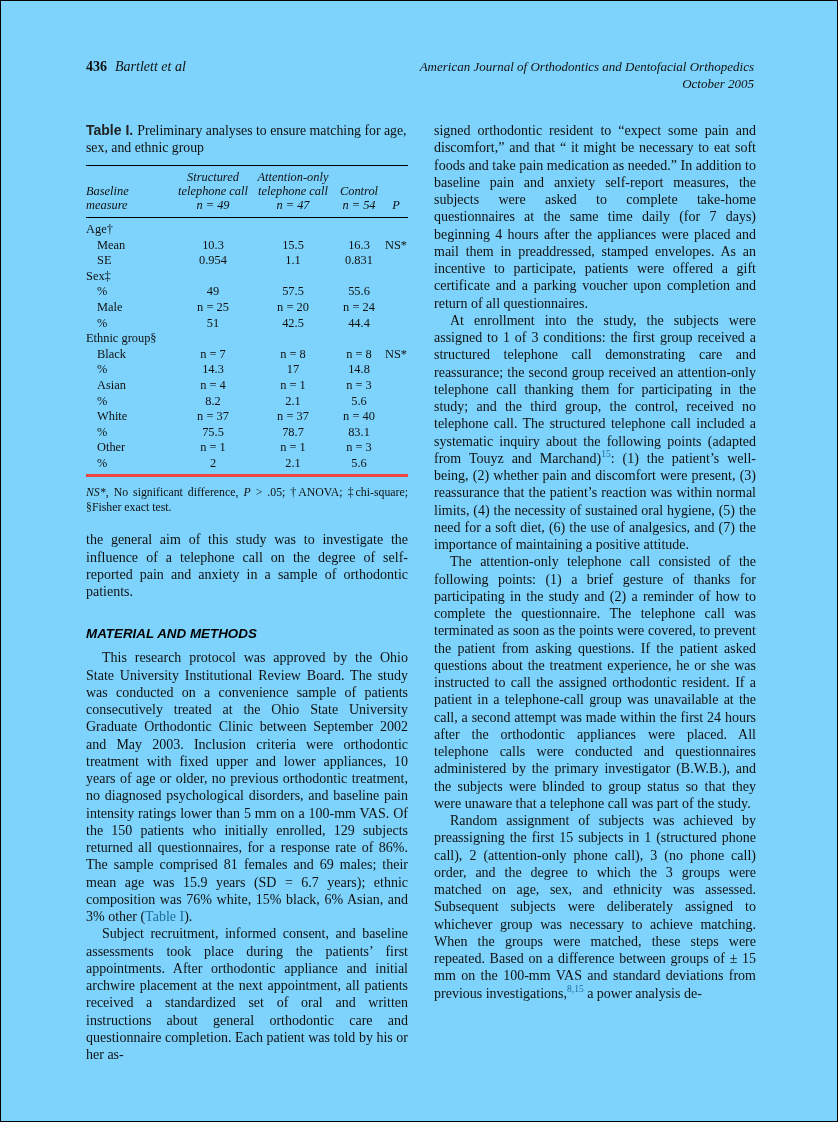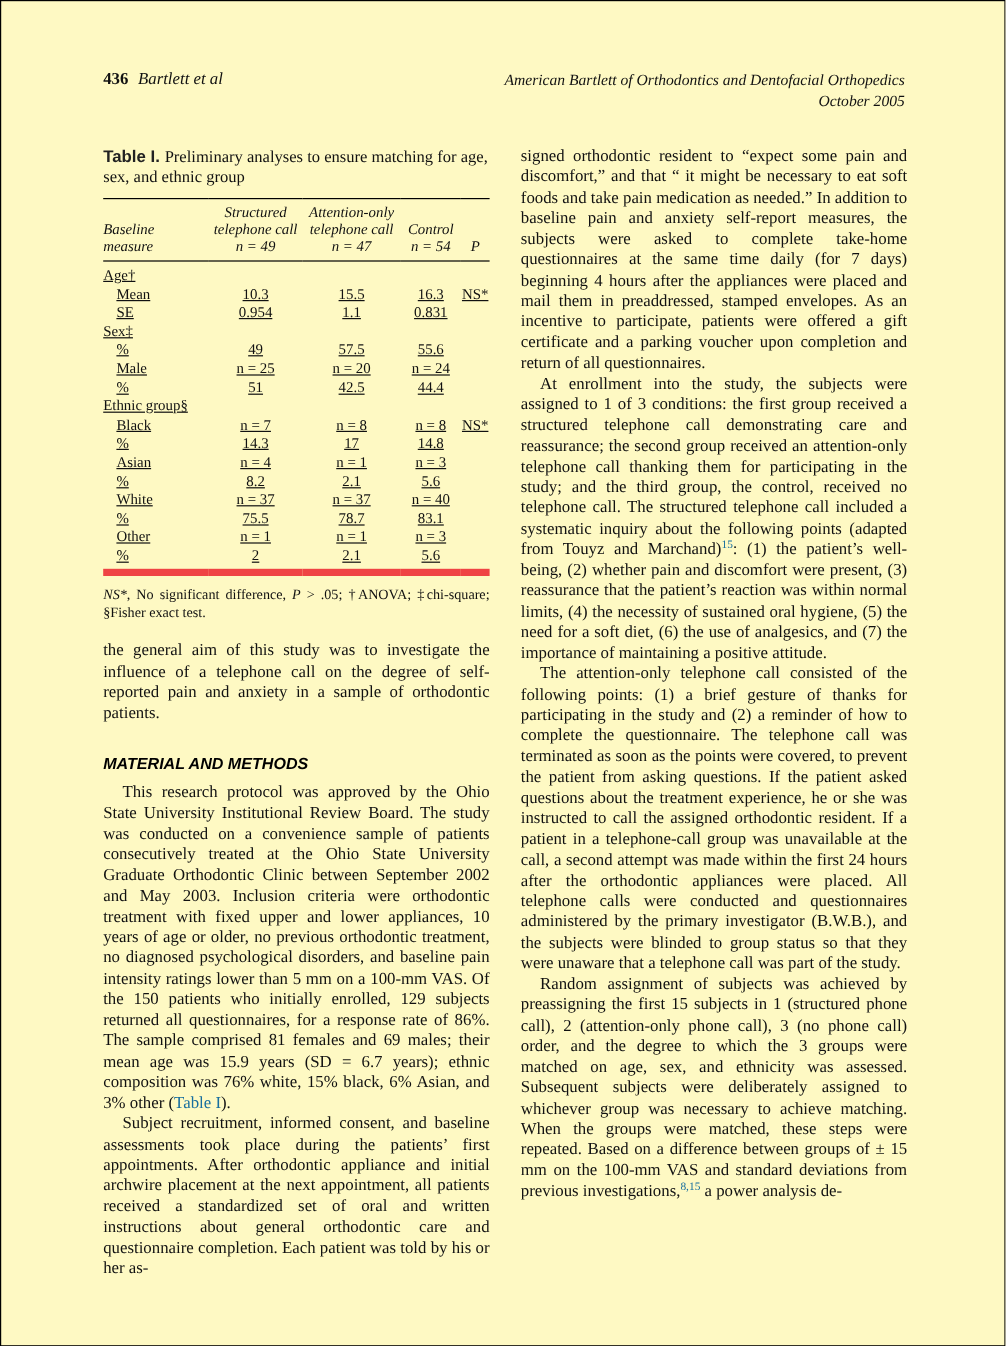--- a/index.html
+++ b/index.html
@@ -1,37 +1,37 @@
 <!DOCTYPE html>
 <html style="--link-color: #176e9e;"><head>
 <meta charset="utf-8">
 <style>
   * { margin:0; padding:0; box-sizing:border-box; }
   html,body { background:#ffffff; }
   .page {
     width:838px; height:1122px; overflow:hidden;
-    background:#fef9c3; border:1px solid #000;
+    background:#7dd3fc; border:1px solid #000;
     font-family:"Liberation Serif", serif; color:#111;
     padding:58px 83px 0 85px; position:relative;
   }
   
   .pg-header { display:flex; justify-content:space-between; align-items:flex-start; }
   .ph-left { font-size:14px; }
   .ph-left .pgnum { font-weight:bold; margin-right:8px; }
   .ph-left .authors { font-style:italic; }
   .ph-right { text-align:right; font-style:italic; font-size:13px; line-height:16.5px; }
   
   .columns { display:flex; gap:26px; margin-top:30px; }
   .col { width:322px; flex:0 0 322px; }
   
   .tbl-caption { font-size:13.8px; line-height:17px; margin-bottom:9px; }
   .tbl-caption .tlabel { font-family:"Liberation Sans", sans-serif; font-weight:bold; font-size:14px; color:#222; margin-right:4px; }
   table.data { width:100%; border-collapse:collapse; font-size:12.4px; table-layout:fixed; }
   table.data thead { border-top:1px solid #000; border-bottom:1px solid #000; }
-  table.data tbody { border-bottom:6px solid #ef4444;text-decoration:underline; }
+  table.data tbody { border-bottom:3px solid #ef4444; }
   table.data th { font-style:italic; font-weight:normal; vertical-align:bottom; padding:4px 0 5px; line-height:14px; }
   table.data th.c0 { text-align:left; width:88px; }
   table.data th.c1 { text-align:center; width:78px; }
   table.data th.c2 { text-align:center; width:82px; }
   table.data th.c3 { text-align:center; width:50px; }
   table.data th.c4 { text-align:center; width:24px; }
   table.data td { padding:0.6px 0; line-height:14.4px; }
   table.data tbody tr:first-child td { padding-top:4px; }
   table.data tbody tr:last-child td { padding-bottom:4px; }
   td.lab { text-align:left; }
@@ -50,21 +50,21 @@
 </head>
 <body>
 
 <div class="page">
 
   <header class="pg-header">
     <div class="ph-left">
       <span class="pgnum">436</span><span class="authors">Bartlett et al</span>
     </div>
     <div class="ph-right">
-      <div>American Bartlett of Orthodontics and Dentofacial Orthopedics</div>
+      <div>American Journal of Orthodontics and Dentofacial Orthopedics</div>
       <div>October 2005</div>
     </div>
   </header>
 
   <div class="columns">
 
     <div class="col">
       <div class="tbl-caption">
         <span class="tlabel">Table I.</span><span>Preliminary analyses to ensure matching for age, sex, and ethnic group</span>
       </div>

